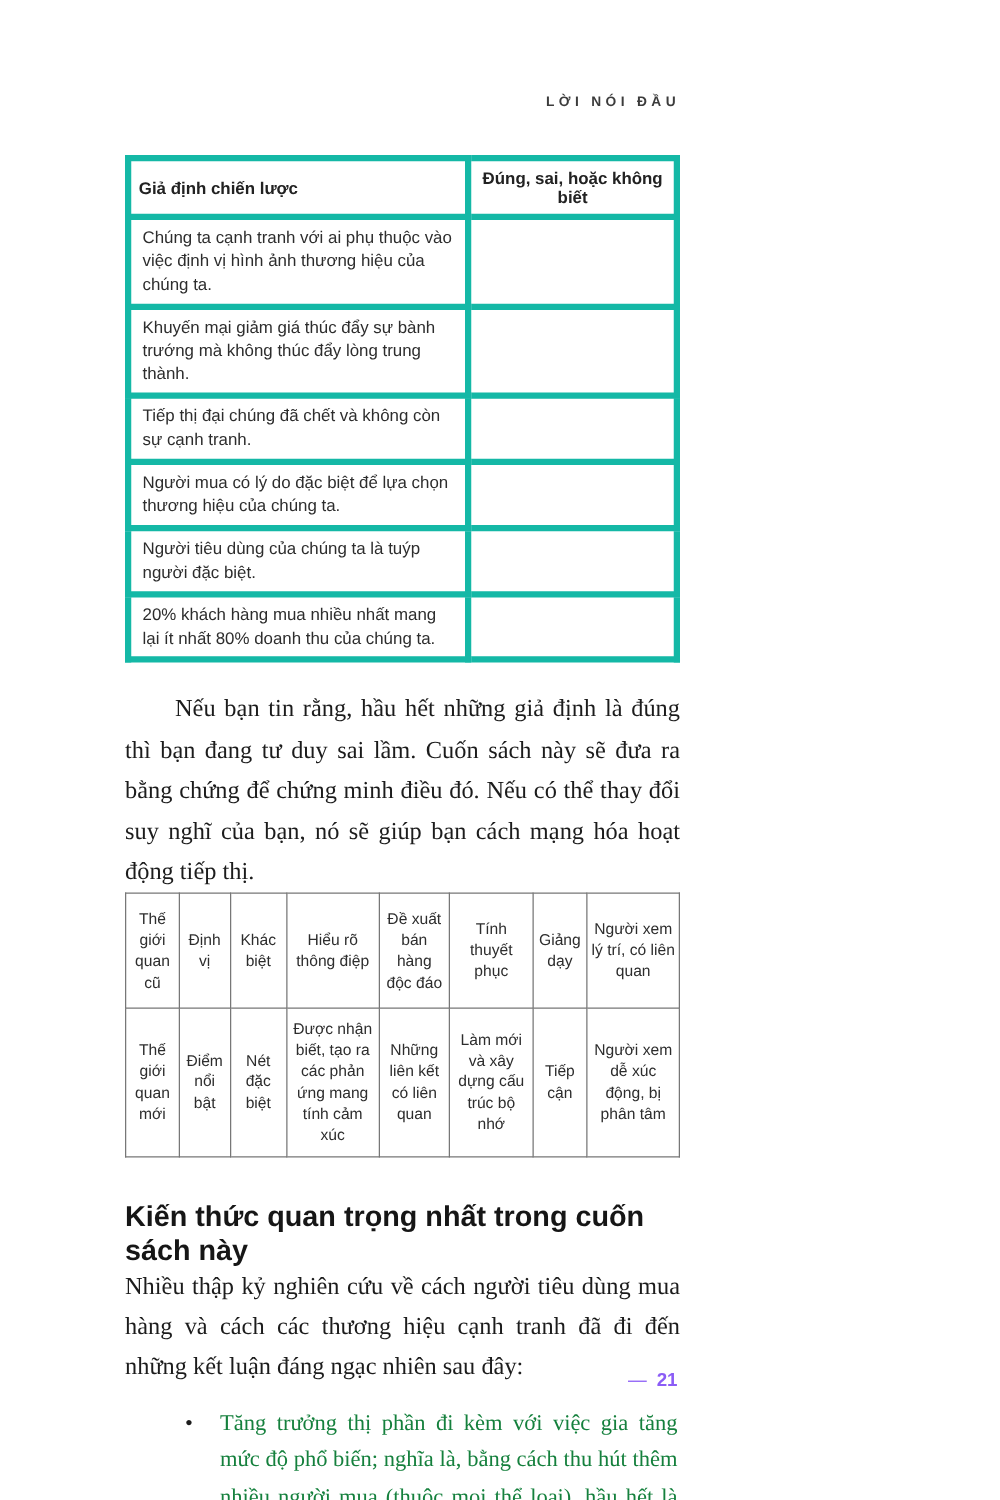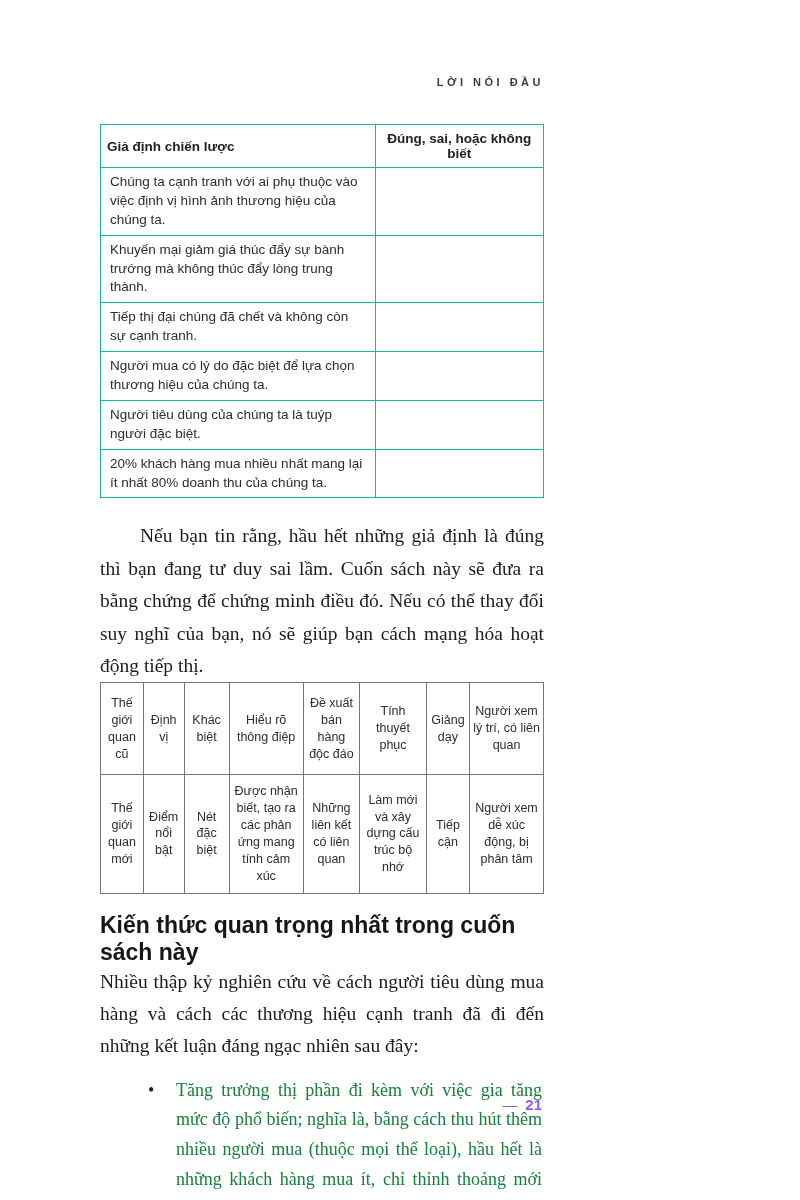--- a/index.html
+++ b/index.html
@@ -19,21 +19,21 @@
     font-family:"Liberation Sans", sans-serif;
     font-size:11px;
     letter-spacing:3.5px;
     color:#3c3c3c;
     font-weight:bold;
     margin-bottom:36px;
   }
   
   table { border-collapse:collapse; width:100%; font-family:"Liberation Sans", sans-serif; color:#2d2d2d; }
   .t1 { font-size:13.5px; }
-  .t1 th, .t1 td { border:1px solid #14b8a6; }
+  .t1 th, .t1 td { border:5px solid #14b8a6; }
   .t1 th { font-weight:bold; text-align:center; padding:6px 6px; font-size:13.5px; color:#222; }
   .t1 td { padding:5px 9px; line-height:1.4; vertical-align:middle; }
   .t1 .q { width:62%; text-align:left; }
   .t1 .a { width:38%; }
   .t1 tr.r1 td, .t1 tr.r3 td { height:44px; }
   .t1 tr.r2 td, .t1 tr.r4 td, .t1 tr.r5 td { height:27px; }
 
   
   .para {
     font-size:19.5px;
@@ -67,21 +67,21 @@
   .t2 col.c2 { width:9.8%; }
   .t2 col.c3 { width:16%; }
   .t2 col.c4 { width:12.3%; }
   .t2 col.c5 { width:14.4%; }
   .t2 col.c6 { width:9.4%; }
   .t2 col.c7 { width:16%; }
   .t2 tr td { height:92px; }
 
   
   .section-heading {
-    margin-top:18px;
+    margin-top:34px;
     font-family:"Liberation Sans", sans-serif;
     font-weight:bold;
     font-size:23px;
     color:#161616;
   }
   .p2 { }
 
   
   .bullets { margin-top:13px; }
   .bullet-item {

